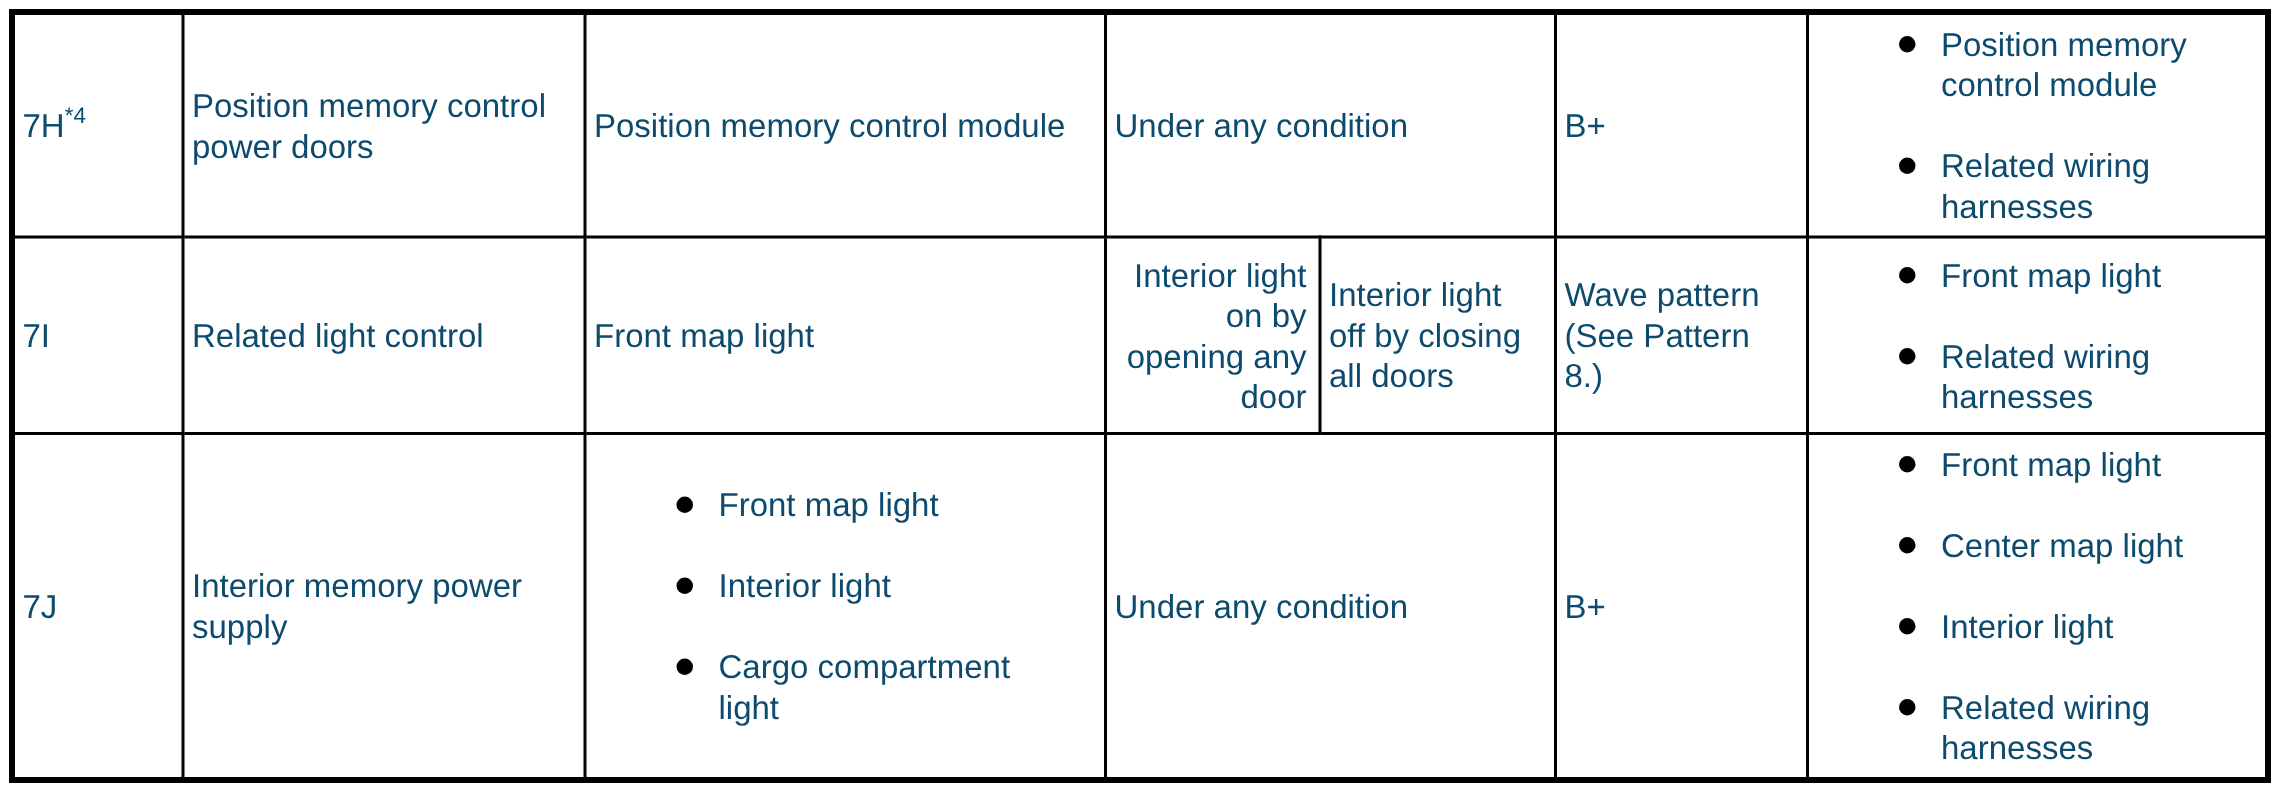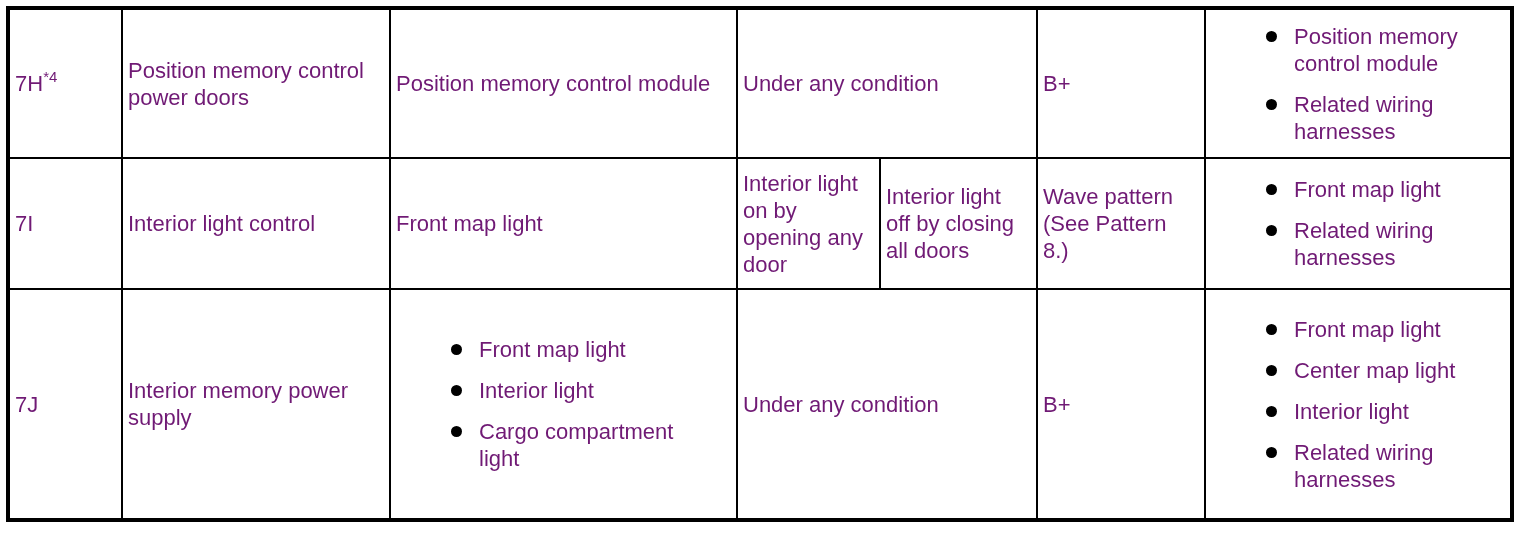--- a/index.html
+++ b/index.html
@@ -26,31 +26,31 @@
     table-layout: fixed;
     border: 4px solid #000000;
     background: #ffffff;
   }
   table.spec-table td {
     border: 2px solid #000000;
     vertical-align: middle;
     padding: 4px 8px 4px 5px;
     font-size: 22px;
     line-height: 27px;
-    color: #701a75;
+    color: #0c4a6e;
     overflow: hidden;
   }
   tr.row-1 { height: 150px; }
   tr.row-2 { height: 131px; }
   tr.row-3 { height: 231px; }
 
   td.cell-terminal { padding-left: 4px; padding-right: 4px; }
   td.cell-system   { padding-right: 40px; }
   td.cell-conn-text{ padding-right: 60px; }
-  td.cell-cond-on  { padding-right: 27px; }
+  td.cell-cond-on  { padding-right: 27px; text-align: right; }
   td.cell-cond-off { padding-right: 8px; margin-top: 40px; }
   td.cell-value    { padding-right: 10px; }
   td.cell-list     { padding: 4px 0; }
 
   sup.fn {
     font-size: 15px;
     line-height: 0;
     vertical-align: 9px;
     letter-spacing: 0;
   }
@@ -58,21 +58,21 @@
   .blist {
     margin-left: 55px;
     margin-right: 8px;
   }
   .blist.narrow { margin-right: 36px; }
   .blist .li {
     display: flex;
     align-items: flex-start;
     gap: 17px;
   }
-  .blist .li + .li { margin-top: 14px; }
+  .blist .li + .li { margin-top: 27px; }
   .blist .dot {
     flex: none;
     width: 11px;
     height: 11px;
     margin-top: 8px;
     border-radius: 50%;
     background: #000000;
   }
   .blist .li-text {
     display: block;
@@ -109,21 +109,21 @@
               <div class="li">
                 <span class="dot"></span>
                 <span class="li-text">Related wiring harnesses</span>
               </div>
             </div>
       </td>
     </tr>
 
     <tr class="row-2">
       <td class="cell-terminal">7I</td>
-      <td class="cell-system">Interior light control</td>
+      <td class="cell-system">Related light control</td>
       <td class="cell-conn-text">Front map light</td>
       <td class="cell-cond-on">Interior light on by opening any door</td>
       <td class="cell-cond-off">Interior light off by closing all doors</td>
       <td class="cell-value">Wave pattern (See Pattern 8.)</td>
       <td class="cell-list">
         <div class="blist">
               <div class="li">
                 <span class="dot"></span>
                 <span class="li-text">Front map light</span>
               </div>

